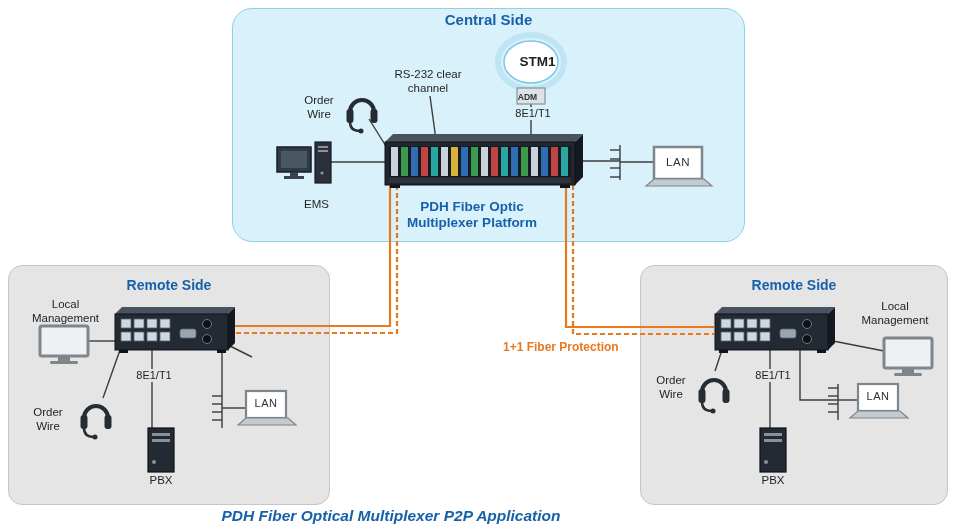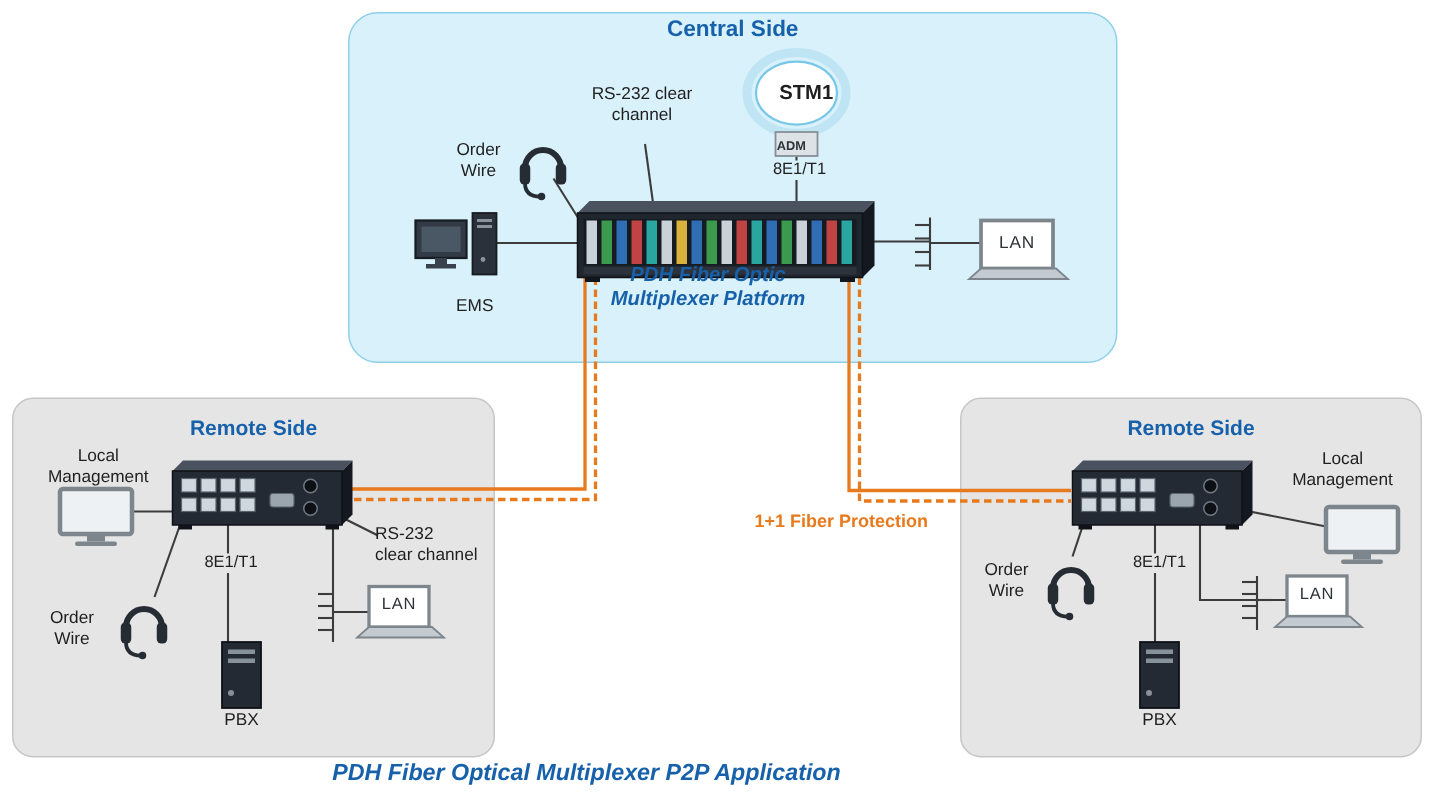--- a/index.html
+++ b/index.html
@@ -243,34 +243,32 @@
       <rect x="764" y="433" width="18" height="3" fill="#87919a"></rect>
       <rect x="764" y="439" width="18" height="3" fill="#87919a"></rect>
       <circle cx="766" cy="462" r="2" fill="#87919a"></circle>
     </g>
   </svg>
 
   <div class="lbl title" style="left:232px;top:11px;width:513px;">Central Side</div>
   <div class="lbl" style="left:504px;top:54px;width:67px;font-size:13.5px;font-weight:600;">STM1</div>
   <div class="lbl tiny" style="left:517px;top:92px;width:21px;">ADM</div>
   <div class="lbl bg-central" style="left:505px;top:107px;width:52px;font-size:11px;">8E1/T1</div>
-  <div class="lbl" style="left:388px;top:57px;width:80px;">RS-232 clear
+  <div class="lbl" style="left:388px;top:68px;width:80px;">RS-232 clear
 channel</div>
   <div class="lbl" style="left:296px;top:94px;width:46px;">Order
 Wire</div>
   <div class="lbl" style="left:285px;top:198px;width:44px;text-align:right;">EMS</div>
-  <div class="lbl platform" style="left:383px;top:175px;width:178px;font-style:italic;">PDH Fiber Optic
+  <div class="lbl platform" style="left:383px;top:199px;width:178px;">PDH Fiber Optic
 Multiplexer Platform</div>
   <div class="lbl lan" style="left:654px;top:156px;width:48px;">LAN</div>
 
   <div class="lbl title" style="left:8px;top:277px;width:322px;font-size:14px;">Remote Side</div>
   <div class="lbl" style="left:18px;top:298px;width:95px;">Local
 Management</div>
-  <div class="lbl" style="left:250px;top:350px;width:80px;text-align:left;">RS-232
-clear channel</div>
   <div class="lbl bg-remote" style="left:129px;top:369px;width:46px;font-size:11px;">8E1/T1</div>
   <div class="lbl" style="left:24px;top:406px;width:48px;">Order
 Wire</div>
   <div class="lbl" style="left:146px;top:474px;width:30px;">PBX</div>
   <div class="lbl lan" style="left:246px;top:397px;width:40px;font-size:11px;">LAN</div>
 
   <div class="lbl title" style="left:640px;top:277px;width:308px;font-size:14px;">Remote Side</div>
   <div class="lbl" style="left:845px;top:300px;width:100px;">Local
 Management</div>
   <div class="lbl" style="left:646px;top:374px;width:50px;">Order

